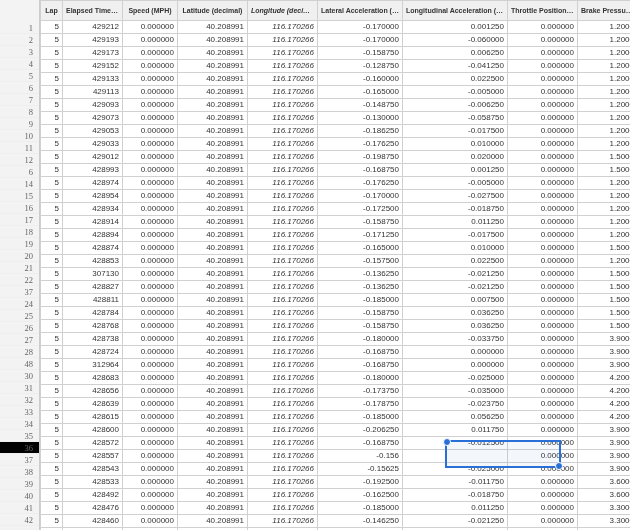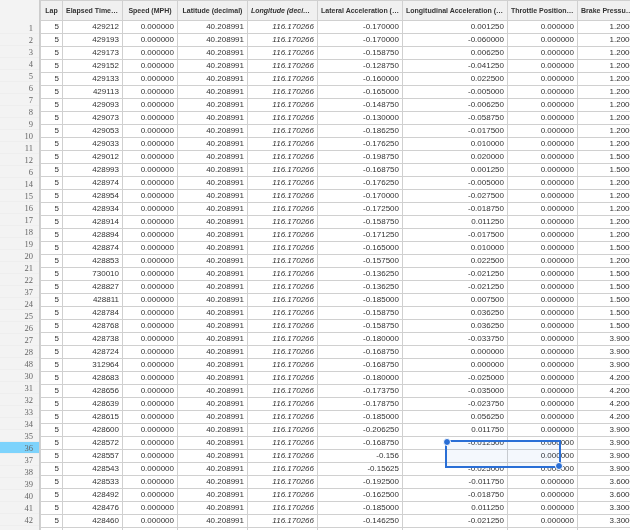--- a/index.html
+++ b/index.html
@@ -1,20 +1,20 @@
 <!DOCTYPE html>
 <html><head>
 <meta charset="utf-8">
 <style>
   * { box-sizing: border-box; margin: 0; padding: 0; }
   body { font-family: Arial, Helvetica, sans-serif; font-size: 9px; color: #333; background: #fafafa; width: 630px; height: 530px; overflow: hidden; position: relative; }
   .container { display: flex; height: 100%; }
   .rowhdr-col { width: 40px; background: #f3f3f3; border-right: 1px solid #ccc; padding-top: 22px; }
   .rowhdr-col .rh { height: 12px; line-height: 12px; text-align: right; padding-right: 6px; font-size: 8.5px; color: #666; border-bottom: 1px solid #eee; font-family: Georgia, "Times New Roman", serif; }
-  .rowhdr-col .rh.sel { background: #7dd3fc; }
+  .rowhdr-col .rh.sel { background: #000000; }
   .main { flex: 1; overflow: hidden; position: relative; }
   table { border-collapse: collapse; width: 100%; table-layout: fixed; }
   th, td { border: 1px solid #d0d0d0; padding: 0 3px; height: 12px; line-height: 12px; white-space: nowrap; overflow: hidden; text-overflow: ellipsis; }
   th { background: #f0f0f0; font-weight: bold; font-size: 7px; text-align: center; height: 20px; line-height: 10px; }
   td { text-align: right; font-size: 8px; background: #fff; }
   .c-lap { width: 22px; }
   .c-et  { width: 60px; }
   .c-sp  { width: 55px; }
   .c-lat { width: 70px; }
   .c-lon { width: 70px; font-style: italic; }
@@ -295,21 +295,21 @@
             <td class="c-sp">0.000000</td>
             <td class="c-lat">40.208991</td>
             <td class="c-lon">116.170266</td>
             <td class="c-lac">-0.157500</td>
             <td class="c-loc">0.022500</td>
             <td class="c-tp">0.000000</td>
             <td class="c-bp">1.2000</td>
           </tr>
           <tr>
             <td class="c-lap">5</td>
-            <td class="c-et">730010</td>
+            <td class="c-et">307130</td>
             <td class="c-sp">0.000000</td>
             <td class="c-lat">40.208991</td>
             <td class="c-lon">116.170266</td>
             <td class="c-lac">-0.136250</td>
             <td class="c-loc">-0.021250</td>
             <td class="c-tp">0.000000</td>
             <td class="c-bp">1.5000</td>
           </tr>
           <tr>
             <td class="c-lap">5</td>

